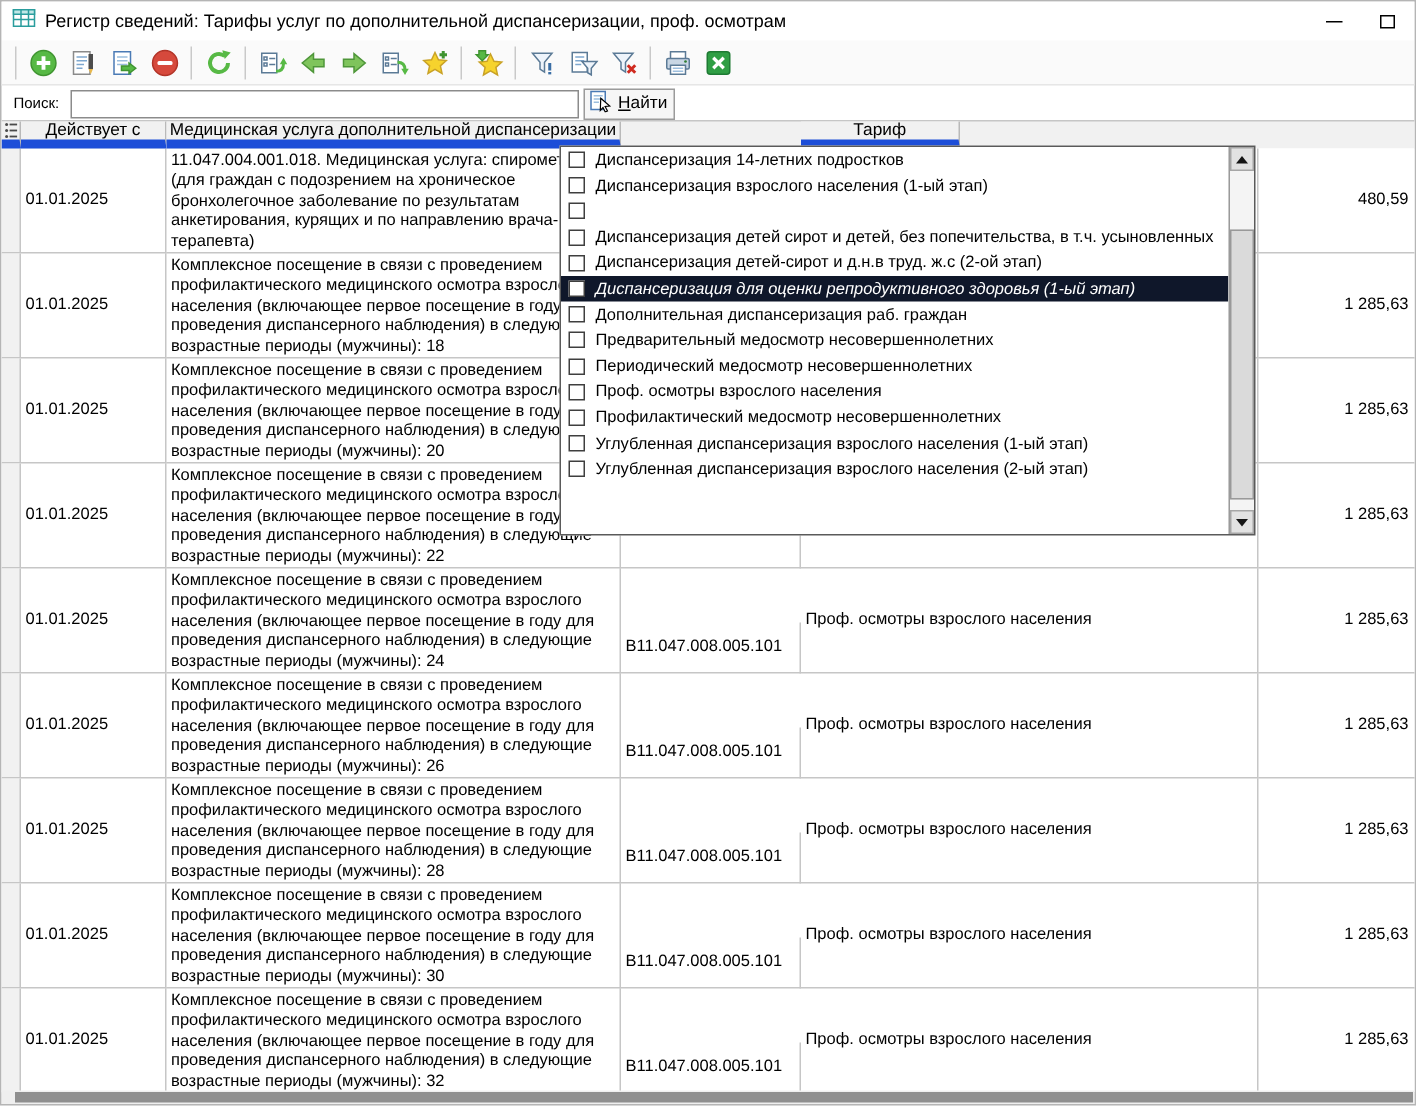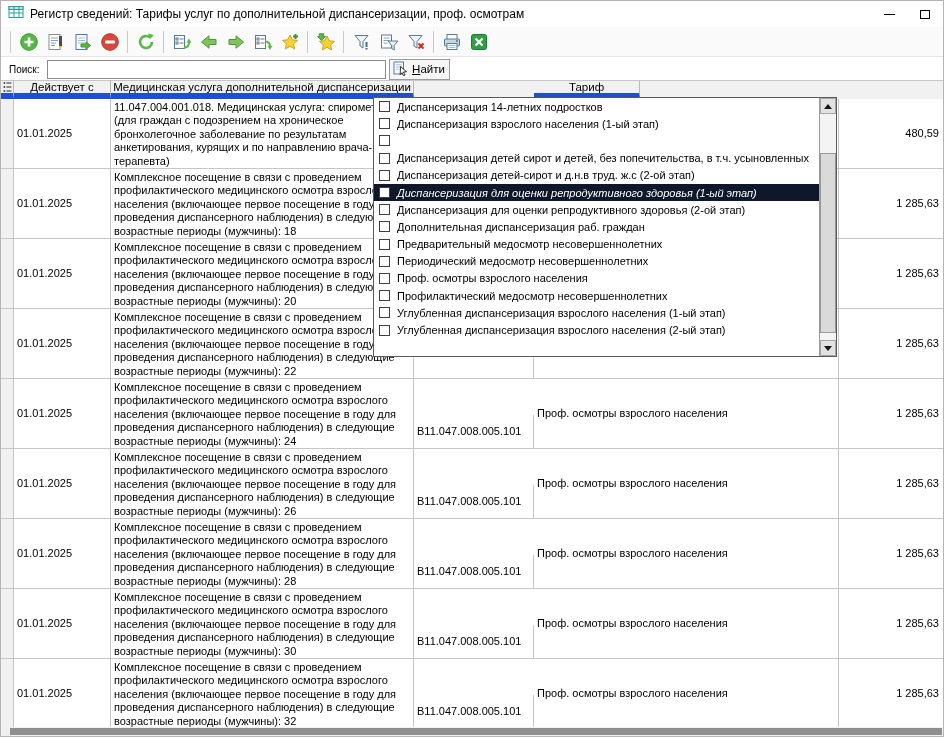--- a/index.html
+++ b/index.html
@@ -353,24 +353,20 @@
         <div class="dd-item">
           <span class="dd-cb"></span>
           <span>Диспансеризация детей-сирот и д.н.в труд. ж.с (2-ой этап)</span>
         </div>
 
         <div class="dd-item selected">
           <span class="dd-cb"></span>
           <span>Диспансеризация для оценки репродуктивного здоровья (1-ый этап)</span>
         </div>
 
-        <div class="dd-item">
-          <span class="dd-cb"></span>
-          <span>Диспансеризация для оценки репродуктивного здоровья (2-ой этап)</span>
-        </div>
 
         <div class="dd-item">
           <span class="dd-cb"></span>
           <span>Дополнительная диспансеризация раб. граждан</span>
         </div>
 
         <div class="dd-item">
           <span class="dd-cb"></span>
           <span>Предварительный медосмотр несовершеннолетних</span>
         </div>

